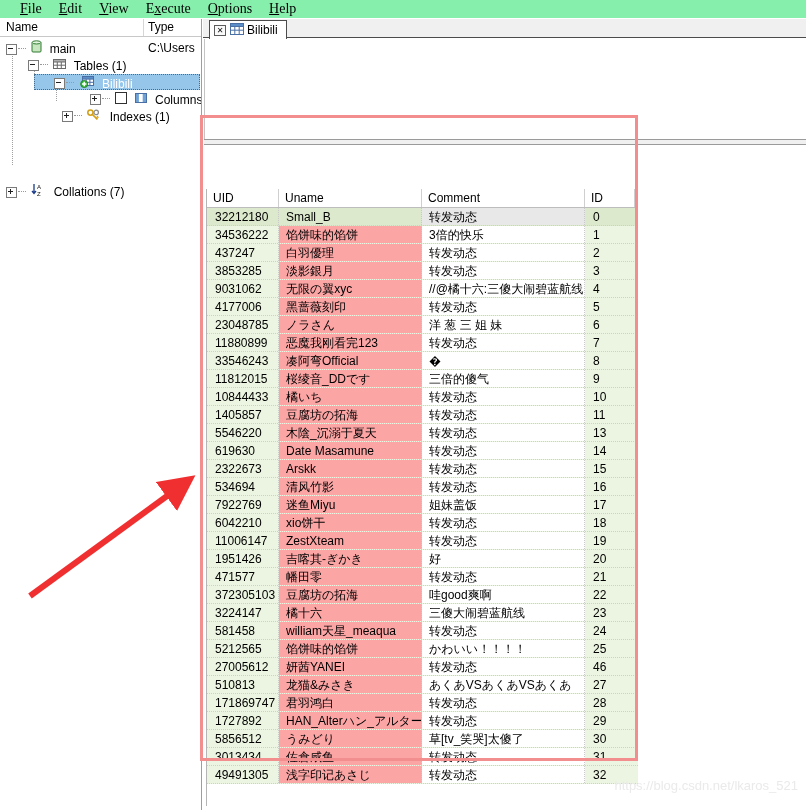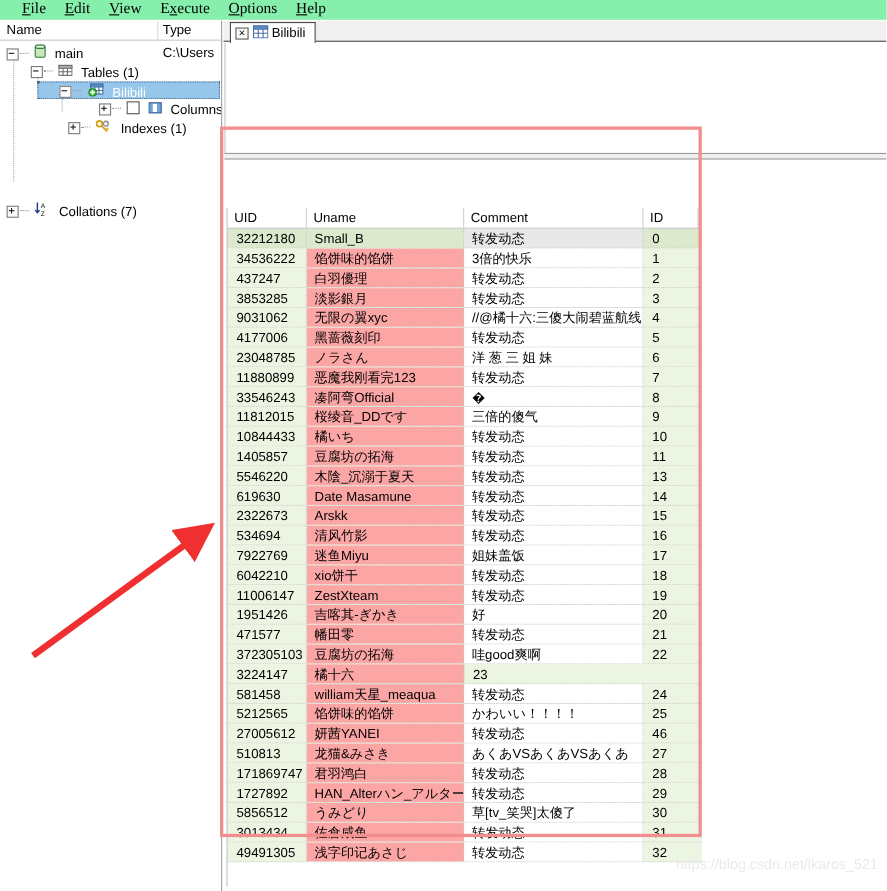--- a/index.html
+++ b/index.html
@@ -562,20 +562,21 @@
         </div>
         <div class="grow">
           <div class="gc c-uid w-uid">372305103</div>
           <div class="gc c-uname w-uname">豆腐坊の拓海</div>
           <div class="gc c-comment w-comment">哇good爽啊</div>
           <div class="gc c-id w-id">22</div>
         </div>
         <div class="grow">
           <div class="gc c-uid w-uid">3224147</div>
           <div class="gc c-uname w-uname">橘十六</div>
+          <div class="gc c-comment w-comment">三傻大闹碧蓝航线</div>
           <div class="gc c-id w-id">23</div>
         </div>
         <div class="grow">
           <div class="gc c-uid w-uid">581458</div>
           <div class="gc c-uname w-uname">william天星_meaqua</div>
           <div class="gc c-comment w-comment">转发动态</div>
           <div class="gc c-id w-id">24</div>
         </div>
         <div class="grow">
           <div class="gc c-uid w-uid">5212565</div>

